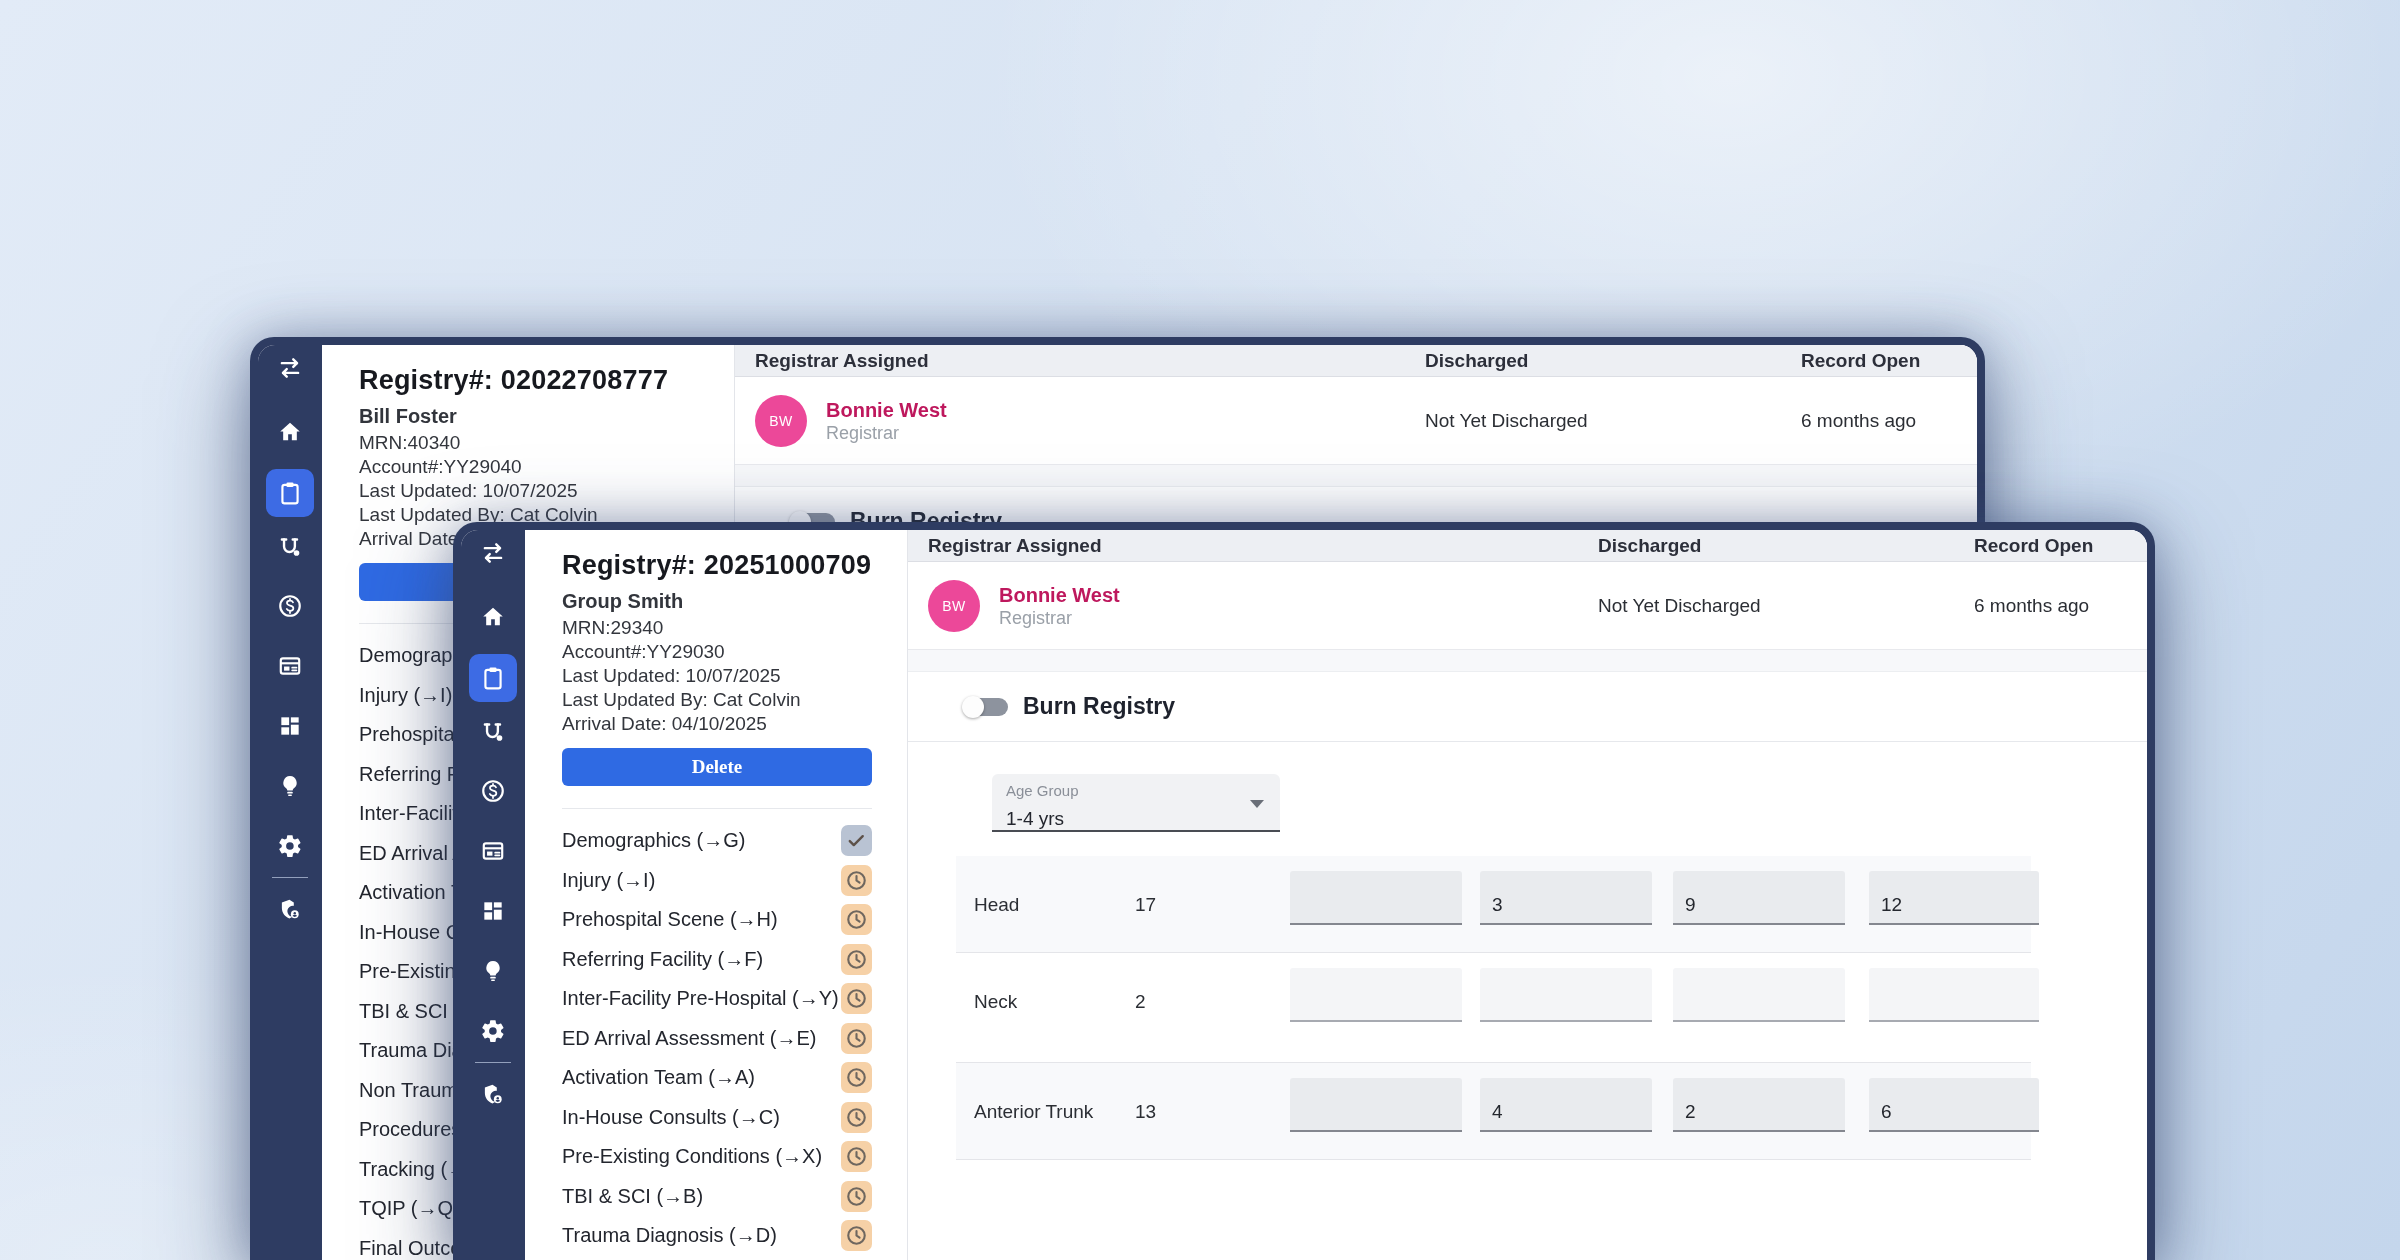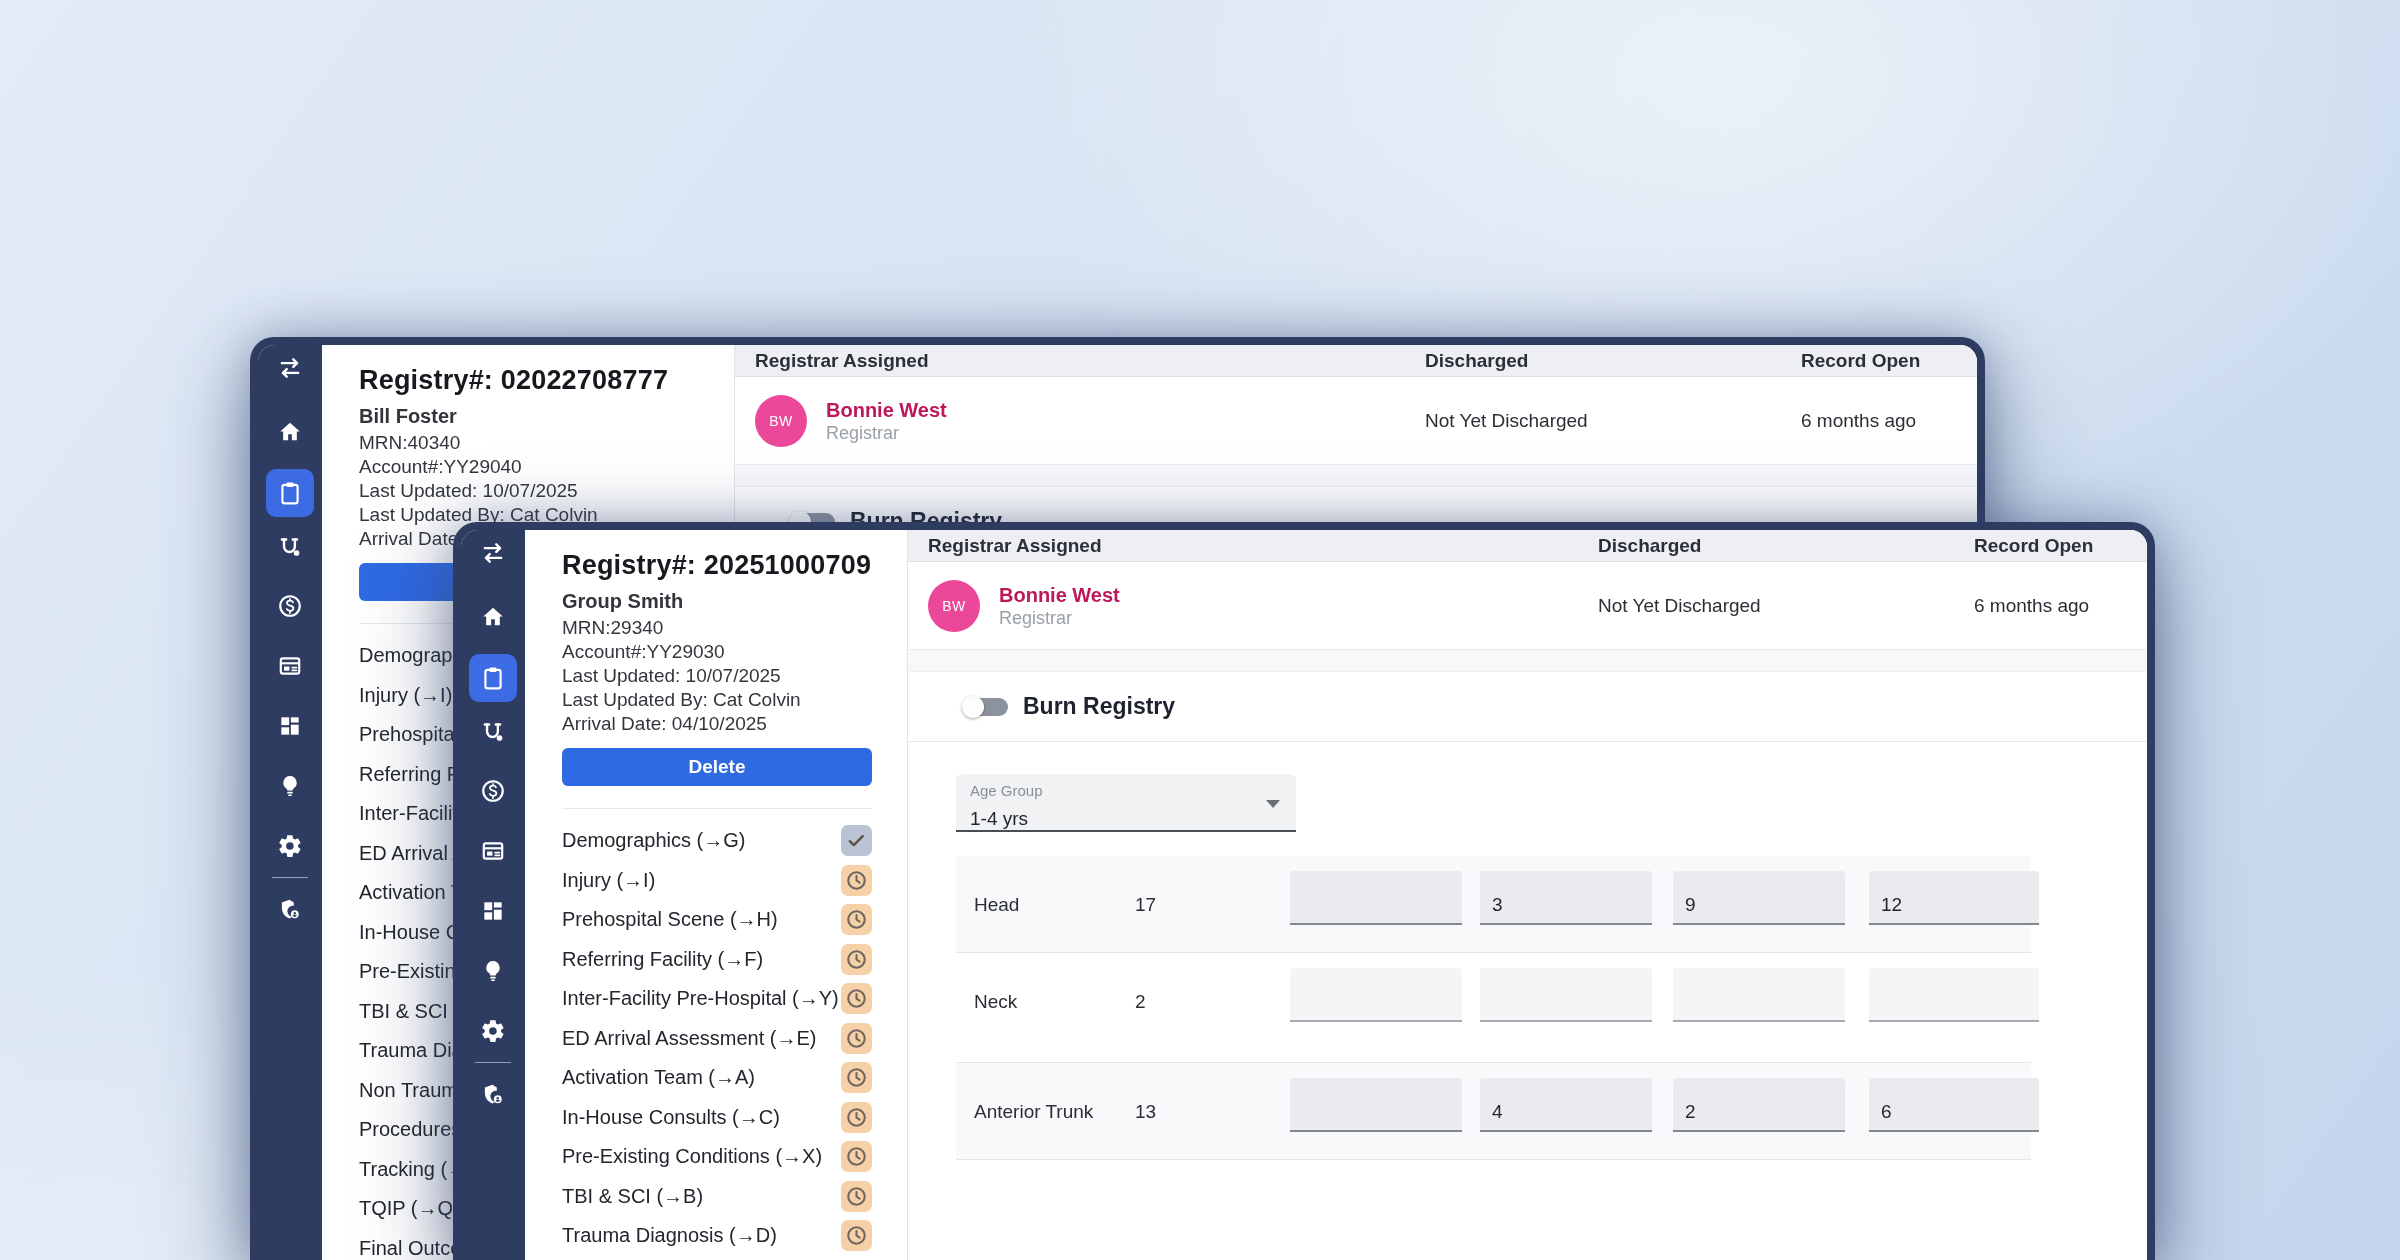--- a/index.html
+++ b/index.html
@@ -34,21 +34,21 @@
   
   .panel { flex:none; border-right:1px solid #e3e5ea; background:#fff; padding:20px 0 0 0; overflow:hidden; }
   .panel-back  { width:413px; }
   .panel-front { width:383px; }
   .p-pad { padding:0 35px 0 37px; }
   .reg-heading { font-size:27px; font-weight:bold; color:#17191f; letter-spacing:.2px; }
   .p-name { margin-top:9px; font-size:20px; font-weight:bold; color:#32353c; }
   .p-line { margin-top:0; font-size:19px; line-height:24px; color:#33363d; }
   .p-lines { margin-top:3px; }
   .delete-btn { display:block; width:100%; margin-top:12px; height:38px; border:none; border-radius:6px;
-                background:#2f6ae3; color:#fff; font-family:Liberation Sans, sans-serif; font-size:19px; font-weight:bold; cursor:pointer; }
+                background:#2f6ae3; color:#fff; font-family:Liberation Serif, serif; font-size:19px; font-weight:bold; cursor:pointer; }
   .p-div { height:1px; background:#e6e8ec; margin-top:22px; }
   .sections { padding:12px 35px 0 37px; }
   .section-row { height:39.5px; display:flex; align-items:center; justify-content:space-between; }
   .section-label { font-size:20px; color:#23262e; white-space:nowrap; }
   .badge { flex:none; width:31px; height:31px; border-radius:7px; display:flex; align-items:center; justify-content:center; }
   .badge svg { width:23px; height:23px; display:block; }
   .badge-done { background:#b9c3d3; }
   .badge-pending { background:#f6d1a7; }
 
   
@@ -67,22 +67,22 @@
   .burn-head-row { flex:none; height:70px; display:flex; align-items:center; padding-left:54px; gap:15px;
                    border-bottom:1px solid #e6e8ec; background:#fff; }
   .burn-title { font-size:23px; font-weight:bold; color:#1e222d; }
   .toggle { position:relative; width:46px; height:22px; flex:none; cursor:pointer; }
   .toggle-track { position:absolute; left:4px; top:2px; width:42px; height:18px; border-radius:10px; background:#8d939e; }
   .toggle-thumb { position:absolute; left:0; top:0; width:22px; height:22px; border-radius:50%; background:#fdfdfd;
                   box-shadow:0 1px 3px rgba(0,0,0,.35); }
 
   
   .burn-content { flex:1; min-height:0; padding:32px 0 0 48px; overflow:hidden; }
-  .age-select { position:relative; width:340px; height:58px; background:#f1f2f4; border-radius:6px 6px 0 0;
-                border-bottom:2px solid #494c53; cursor:pointer; }
+  .age-select { position:relative; width:288px; height:58px; background:#f1f2f4; border-radius:6px 6px 0 0;
+                border-bottom:2px solid #494c53; cursor:pointer;margin-left:36px; }
   .age-label { position:absolute; left:14px; top:8px; font-size:15px; color:#8a8f98; }
   .age-value { position:absolute; left:14px; bottom:0; font-size:19px; color:#23262e; }
   .age-caret { position:absolute; right:16px; top:26px; width:0; height:0;
                border-left:7px solid transparent; border-right:7px solid transparent; border-top:8px solid #6a6f78; }
   .burn-table { margin-top:24px; width:1075px; }
   .bt-grid { display:grid; grid-template-columns:161px 155px 190px 193px 196px 1fr; }
   .bt-head { background:#e9ebef; min-height:105px; }
   .bt-h { padding:15px 24px 0 18px; font-size:19px; font-weight:bold; color:#26292f; line-height:28px; }
   .burn-row { position:relative; height:97px; border-bottom:1px solid #e4e5e9; background:#fff; }
   .burn-row:nth-of-type(odd) { background:#f8f9fb; }

